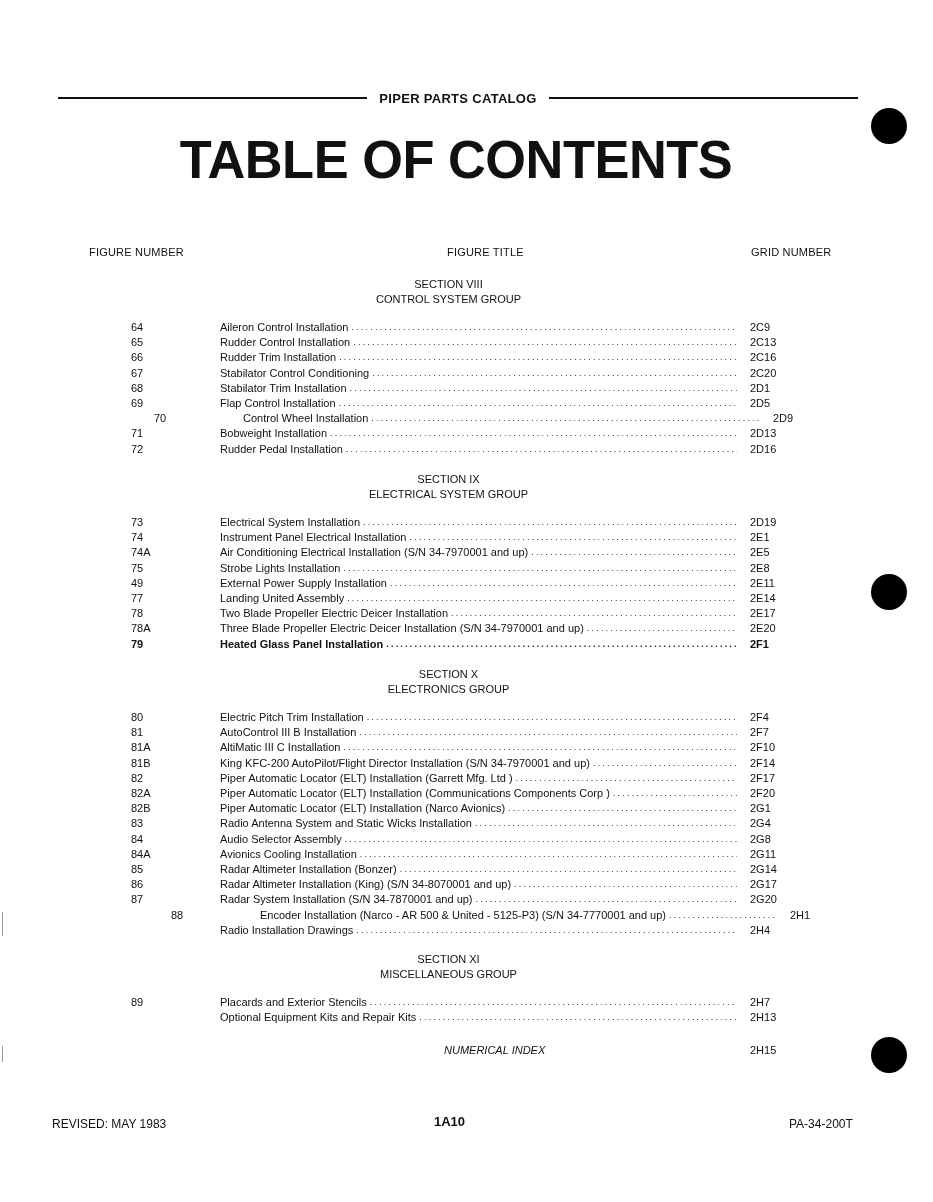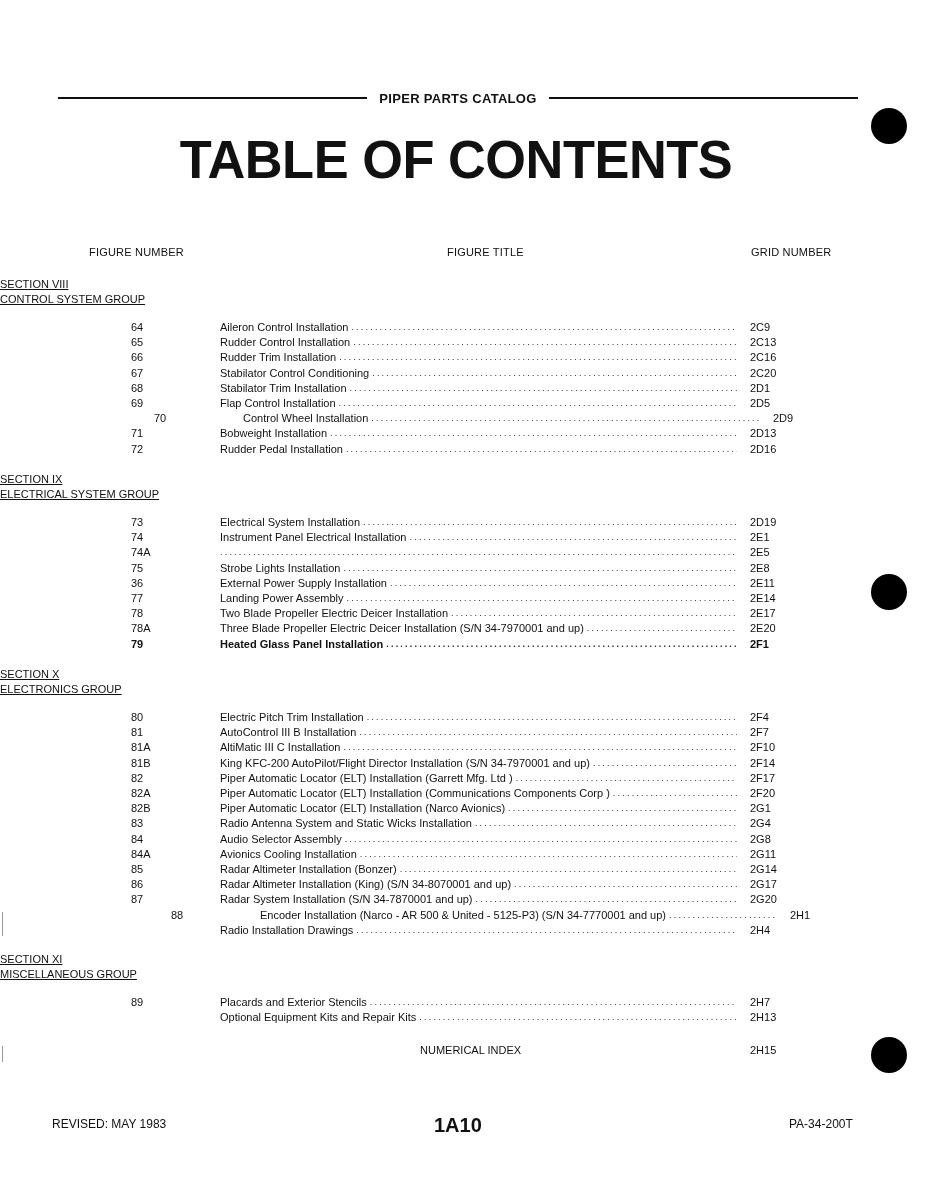--- a/index.html
+++ b/index.html
@@ -21,40 +21,40 @@
       font-size: 54px; font-weight: bold; letter-spacing: -0.5px;
       transform: scaleX(0.97);
     }
     .punch {
       position: absolute; width: 36px; height: 36px; border-radius: 50%; background: #000;
     }
     .col-head {
       position: absolute; top: 246px; font-size: 11px; letter-spacing: 0.2px;
     }
     .sec-head {
-      position: absolute; left: 0; width: 897px; text-align: left;
-      font-size: 11px; line-height: 15px; text-decoration: underline;
+      position: absolute; left: 0; width: 897px; text-align: center;
+      font-size: 11px; line-height: 15px;
     }
     .row {
       position: absolute; left: 0; width: 933px; height: 15px; font-size: 11px; line-height: 15px;
     }
     .row .fig { position: absolute; left: 131px; }
     .row .title-wrap {
       position: absolute; left: 220px; width: 517px; display: flex; overflow: hidden; white-space: nowrap;
     }
     .row .title { flex: 0 0 auto; padding-right: 3px; }
     .row .leader {
       flex: 1 1 auto; overflow: hidden; white-space: nowrap; letter-spacing: 2.2px;
       color: #222; font-size: 9px;
     }
     .row .grid { position: absolute; left: 750px; }
     .footer {
       position: absolute; top: 1117px; font-size: 12px;
     }
-    .footer.center { font-size: 20px; font-weight: bold; }
+    .footer.center { font-size: 13px; font-weight: bold; }
     .specks { position: absolute; background: #999; }
   </style>
 </head>
 <body>
 
 <div class="header-row">
   <div class="rule"></div>
   <div class="catalog">PIPER PARTS CATALOG</div>
   <div class="rule"></div>
 </div>
@@ -157,44 +157,45 @@
       <span class="fig">74</span>
       <span class="title-wrap">
         <span class="title">Instrument Panel Electrical Installation</span>
         <span class="leader">..........................................................................................................................................</span>
       </span>
       <span class="grid">2E1</span>
     </div>
     <div class="row" style="top: 545.4px;">
       <span class="fig">74A</span>
       <span class="title-wrap">
+        <span class="title">Air Conditioning Electrical Installation (S/N 34-7970001 and up)</span>
         <span class="leader">..........................................................................................................................................</span>
       </span>
       <span class="grid">2E5</span>
     </div>
     <div class="row" style="top: 560.6px;">
       <span class="fig">75</span>
       <span class="title-wrap">
         <span class="title">Strobe Lights Installation</span>
         <span class="leader">..........................................................................................................................................</span>
       </span>
       <span class="grid">2E8</span>
     </div>
     <div class="row" style="top: 575.8px;">
-      <span class="fig">36</span>
+      <span class="fig">49</span>
       <span class="title-wrap">
         <span class="title">External Power Supply Installation</span>
         <span class="leader">..........................................................................................................................................</span>
       </span>
       <span class="grid">2E11</span>
     </div>
     <div class="row" style="top: 591px;">
       <span class="fig">77</span>
       <span class="title-wrap">
-        <span class="title">Landing Power Assembly</span>
+        <span class="title">Landing United Assembly</span>
         <span class="leader">..........................................................................................................................................</span>
       </span>
       <span class="grid">2E14</span>
     </div>
     <div class="row" style="top: 606.2px;">
       <span class="fig">78</span>
       <span class="title-wrap">
         <span class="title">Two Blade Propeller Electric Deicer Installation</span>
         <span class="leader">..........................................................................................................................................</span>
       </span>
@@ -352,21 +353,21 @@
       <span class="fig"></span>
       <span class="title-wrap">
         <span class="title">Optional Equipment Kits and Repair Kits</span>
         <span class="leader">..........................................................................................................................................</span>
       </span>
       <span class="grid">2H13</span>
     </div>
   </div>
 
 <div class="row" style="top:1043px;">
-  <span style="position:absolute; left:420px;">NUMERICAL INDEX</span>
+  <span style="position:absolute; left:444px;font-style:italic;">NUMERICAL INDEX</span>
   <span class="grid">2H15</span>
 </div>
 
 <div class="footer" style="left:52px;">REVISED: MAY 1983</div>
 <div class="footer center" style="left:434px; top:1114px;">1A10</div>
 <div class="footer" style="left:789px;">PA-34-200T</div>
 
 <div class="specks" style="left:2px; top:912px; width:1px; height:24px;"></div>
 <div class="specks" style="left:2px; top:1046px; width:1px; height:16px;"></div>
 

